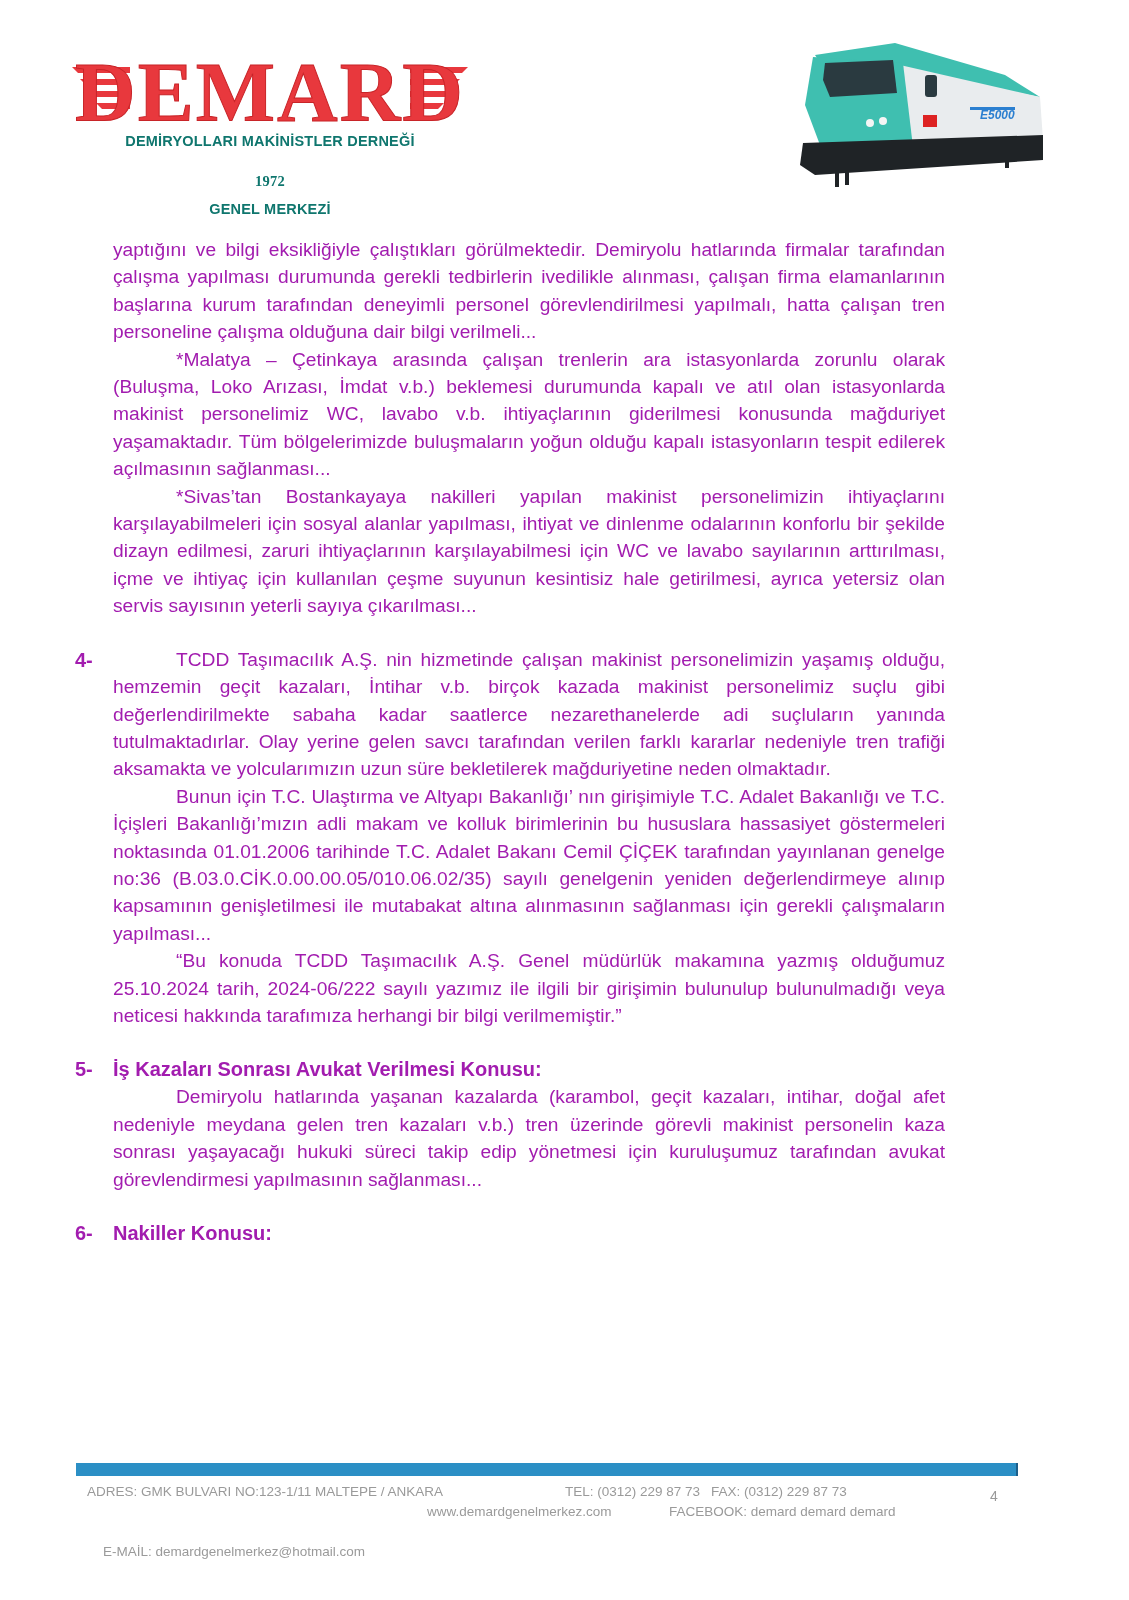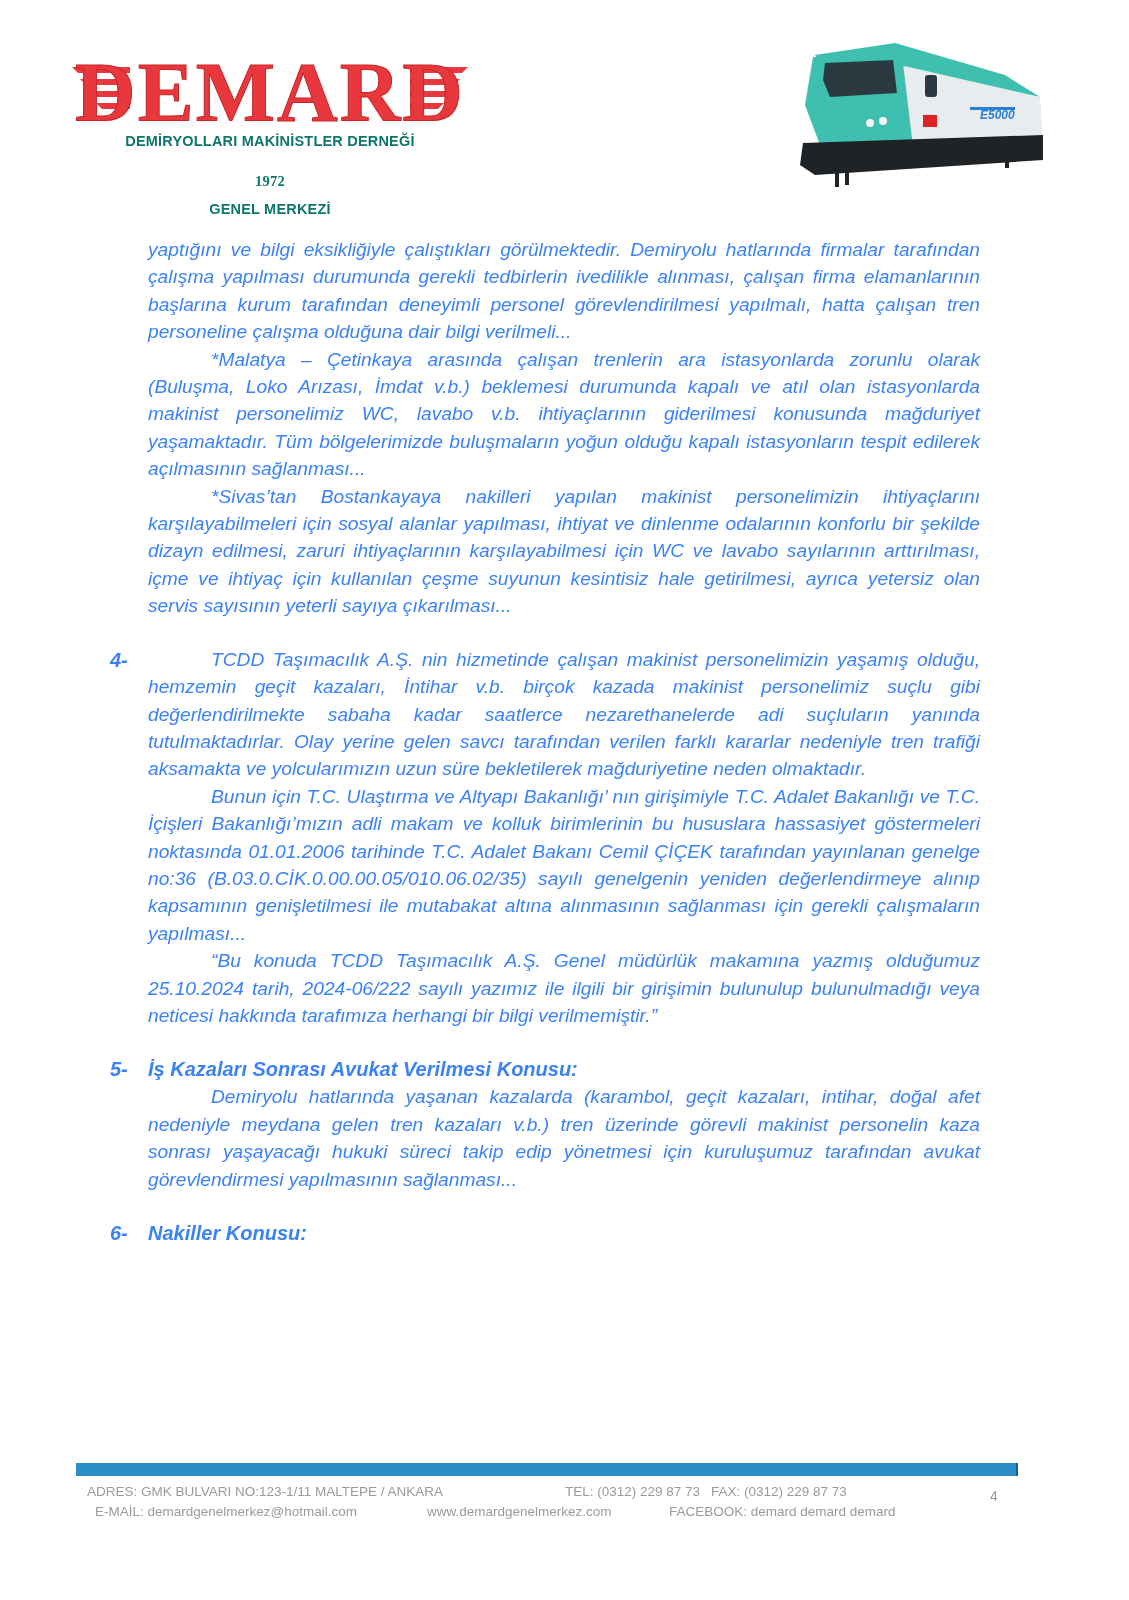--- a/index.html
+++ b/index.html
@@ -13,23 +13,23 @@
   .logo-sub { position: absolute; left: 0; width: 400px; text-align: center;
               font-weight: bold; font-size: 14.5px; color: #0f766e; letter-spacing: 0.2px;
               font-family: "Liberation Sans", sans-serif; }
   .logo-sub.l1 { top: 93px; }
   .logo-sub.l2 { top: 113px; margin-top: 48px; }
   .logo-sub.l3 { top: 133px; font-family: Liberation Serif, serif; }
 
   .train { position: absolute; left: 775px; top: 35px; width: 280px; height: 160px; }
 
   
-  .content { position: absolute; left: 148px; top: 236px; width: 832px;
+  .content { position: absolute; left: 113px; top: 236px; width: 832px;
              font-family: "Liberation Sans", sans-serif; font-size: 19.2px; line-height: 27.4px;
-             color: #3b82f6; font-style: italic; }
+             color: #a21caf; }
   .p { margin: 0; text-align: justify; }
   .indent { text-indent: 63px; }
   .section { position: relative; margin-top: 24px; }
   .section-head { position: relative; margin: 0 0 0 0; font-weight: bold; font-size: 20px;
                   line-height: 28px; }
   .section-num { position: absolute; left: -38px; top: 0; font-weight: bold; }
   .p.small-indent { text-indent: 42px; }
 
   
   .footer-bar { position: absolute; left: 76px; top: 1463px; width: 940px; height: 13px;
@@ -124,17 +124,17 @@
   </div>
 </div>
 
 <div class="footer-bar"></div>
 <div class="footer-line f1">
   <span class="f-item" style="left:0;">ADRES: GMK BULVARI NO:123-1/11 MALTEPE  / ANKARA</span>
   <span class="f-item" style="left:465px;margin-left:13px;">TEL: (0312) 229 87 73</span>
   <span class="f-item" style="left:624px;">FAX: (0312) 229 87 73</span>
 </div>
 <div class="footer-line f2">
-  <span class="f-item" style="left:8px;">E-MAİL:  demardgenelmerkez@hotmail.com</span>
+  <span class="f-item" style="left:16px;margin-top:40px;">E-MAİL:  demardgenelmerkez@hotmail.com</span>
   <span class="f-item" style="left:340px;">www.demardgenelmerkez.com</span>
   <span class="f-item" style="left:582px;">FACEBOOK: demard demard demard</span>
 </div>
 <div class="page-num">4</div>
 
 </body></html>

